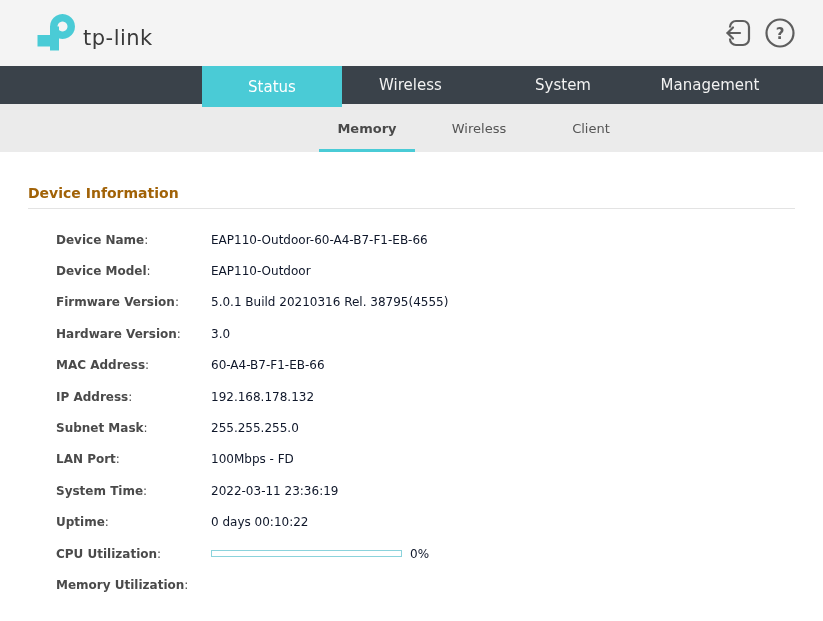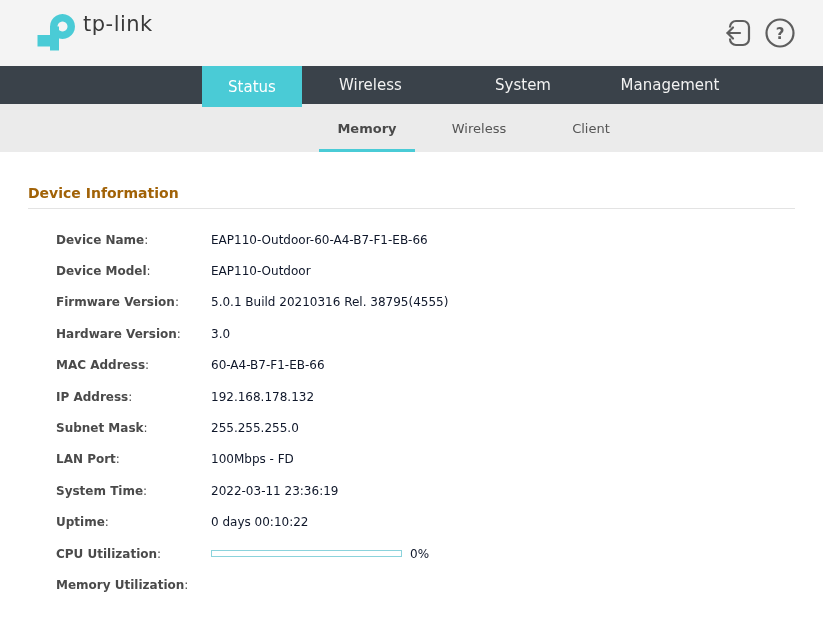--- a/index.html
+++ b/index.html
@@ -14,21 +14,21 @@
 
   
   .header {
     height: 66px;
     background: #f4f4f4;
     display: flex;
     align-items: center;
     justify-content: space-between;
     padding: 0 27px 0 37px;
   }
-  .logo { display: flex; align-items: flex-start; cursor: pointer; }
+  .logo { display: flex; align-items: flex-end; cursor: pointer; }
   .logo-glyph { display: block; }
   .logo-text {
     font-size: 21px;
     color: #3a3a3a;
     letter-spacing: 0.5px;
     margin-left: 6px;
     line-height: 1;
     padding-bottom: 3px;
   }
   .header-icons { display: flex; align-items: center; gap: 11px; }
@@ -52,21 +52,21 @@
   }
   .nav-item {
     color: #f2f2f2;
     font-size: 15px;
     display: flex;
     align-items: center;
     justify-content: center;
     cursor: pointer;
     height: 38px;
   }
-  .nav-item:nth-child(1) { width: 100px; }
+  .nav-item:nth-child(1) { width: 140px; }
   .nav-item:nth-child(2) { width: 137px; }
   .nav-item:nth-child(3) { width: 168px; }
   .nav-item:nth-child(4) { width: 126px; }
   .nav-item.active {
     background: #4acbd6;
     color: #ffffff;
     height: 41px; 
   }
 
   

